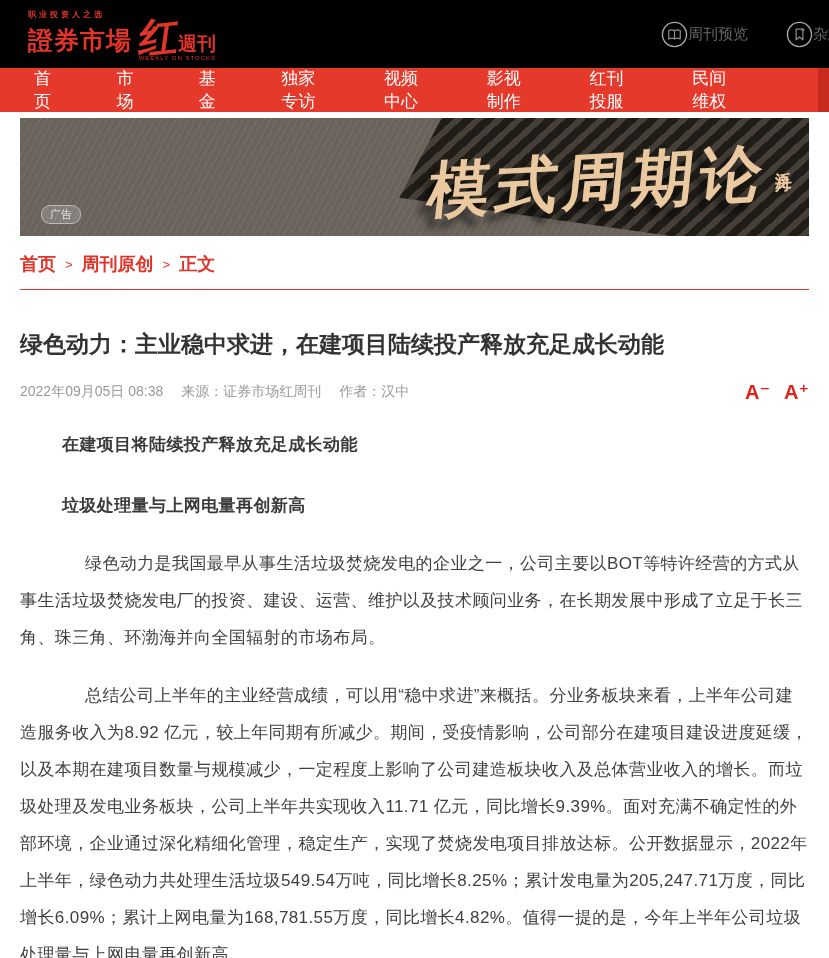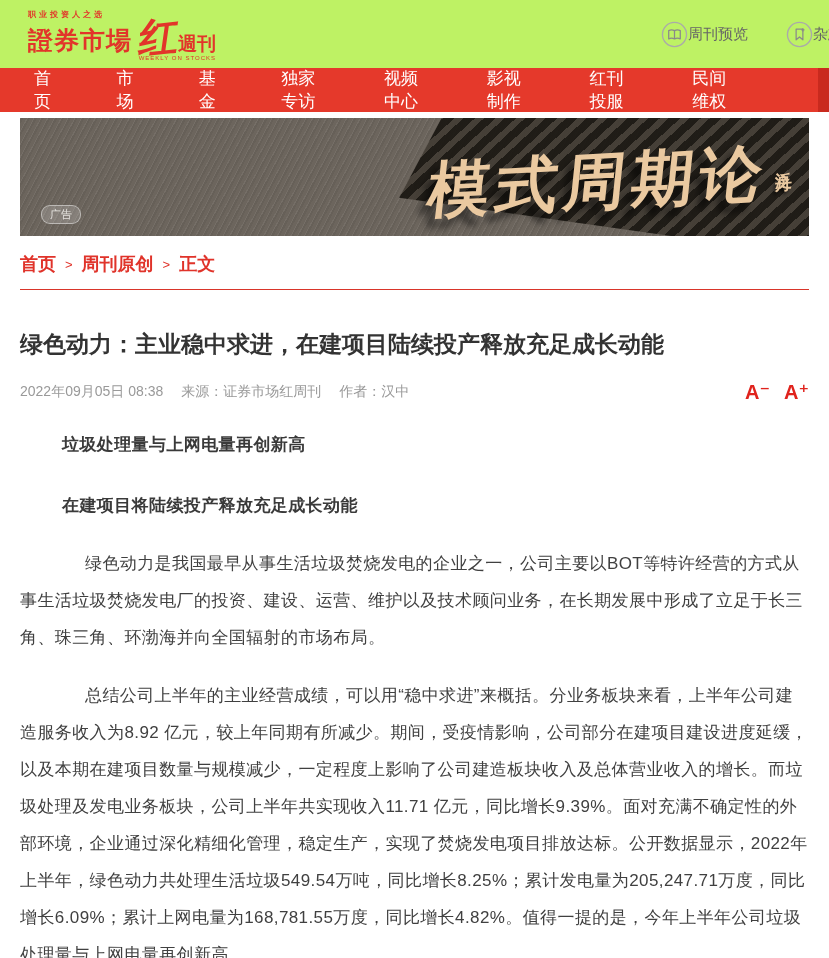--- a/index.html
+++ b/index.html
@@ -1,20 +1,20 @@
 <!DOCTYPE html>
 <html><head>
 <meta charset="utf-8">
 <style>
   * { margin:0; padding:0; box-sizing:border-box; }
   html,body { width:829px; height:958px; background:#fff; overflow:hidden;
     font-family:"Liberation Sans","DejaVu Sans",sans-serif; }
 
   
-  .topbar { height:68px; background:#bef264; display:flex; align-items:center;
+  .topbar { height:68px; background:#000000; display:flex; align-items:center;
     justify-content:space-between; padding:0 0 0 28px; position:relative; }
   .logo { position:relative; color:#e2352a; line-height:1; padding-top:4px; }
   .logo-tagline { font-size:8px; letter-spacing:3px; font-weight:bold; margin-bottom:2px; }
   .logo-main { display:flex; align-items:flex-end; }
   .logo-zh { font-size:25px; font-weight:bold; letter-spacing:1px; }
   .logo-hong { font-family:"DejaVu Serif","Liberation Serif",serif; font-style:italic;
     font-weight:bold; font-size:40px; line-height:0.8; margin:0 2px 0 4px; transform:rotate(-6deg); }
   .logo-zhoukan { font-size:19px; font-weight:bold; }
   .logo-sub { font-size:6px; letter-spacing:1px; text-align:right; margin-top:2px; }
   .top-actions { display:flex; align-items:center; gap:38px; margin-right:-14px; }
@@ -138,19 +138,19 @@
     <span class="meta-item">来源：证券市场红周刊</span>
     <span class="meta-item">作者：汉中</span>
     <span class="font-controls">
       <span class="font-btn">A⁻</span>
       <span class="font-btn">A⁺</span>
     </span>
   </div>
 
   <div class="article-body">
 
+      <p class="para subhead">在建项目将陆续投产释放充足成长动能</p>
       <p class="para subhead">垃圾处理量与上网电量再创新高</p>
-      <p class="para subhead">在建项目将陆续投产释放充足成长动能</p>
       <p class="para">绿色动力是我国最早从事生活垃圾焚烧发电的企业之一，公司主要以BOT等特许经营的方式从事生活垃圾焚烧发电厂的投资、建设、运营、维护以及技术顾问业务，在长期发展中形成了立足于长三角、珠三角、环渤海并向全国辐射的市场布局。</p>
       <p class="para">总结公司上半年的主业经营成绩，可以用“稳中求进”来概括。分业务板块来看，上半年公司建造服务收入为8.92 亿元，较上年同期有所减少。期间，受疫情影响，公司部分在建项目建设进度延缓，以及本期在建项目数量与规模减少，一定程度上影响了公司建造板块收入及总体营业收入的增长。而垃圾处理及发电业务板块，公司上半年共实现收入11.71 亿元，同比增长9.39%。面对充满不确定性的外部环境，企业通过深化精细化管理，稳定生产，实现了焚烧发电项目排放达标。公开数据显示，2022年上半年，绿色动力共处理生活垃圾549.54万吨，同比增长8.25%；累计发电量为205,247.71万度，同比增长6.09%；累计上网电量为168,781.55万度，同比增长4.82%。值得一提的是，今年上半年公司垃圾处理量与上网电量再创新高。</p>
   </div>
 
 </div>
 
 </body></html>

